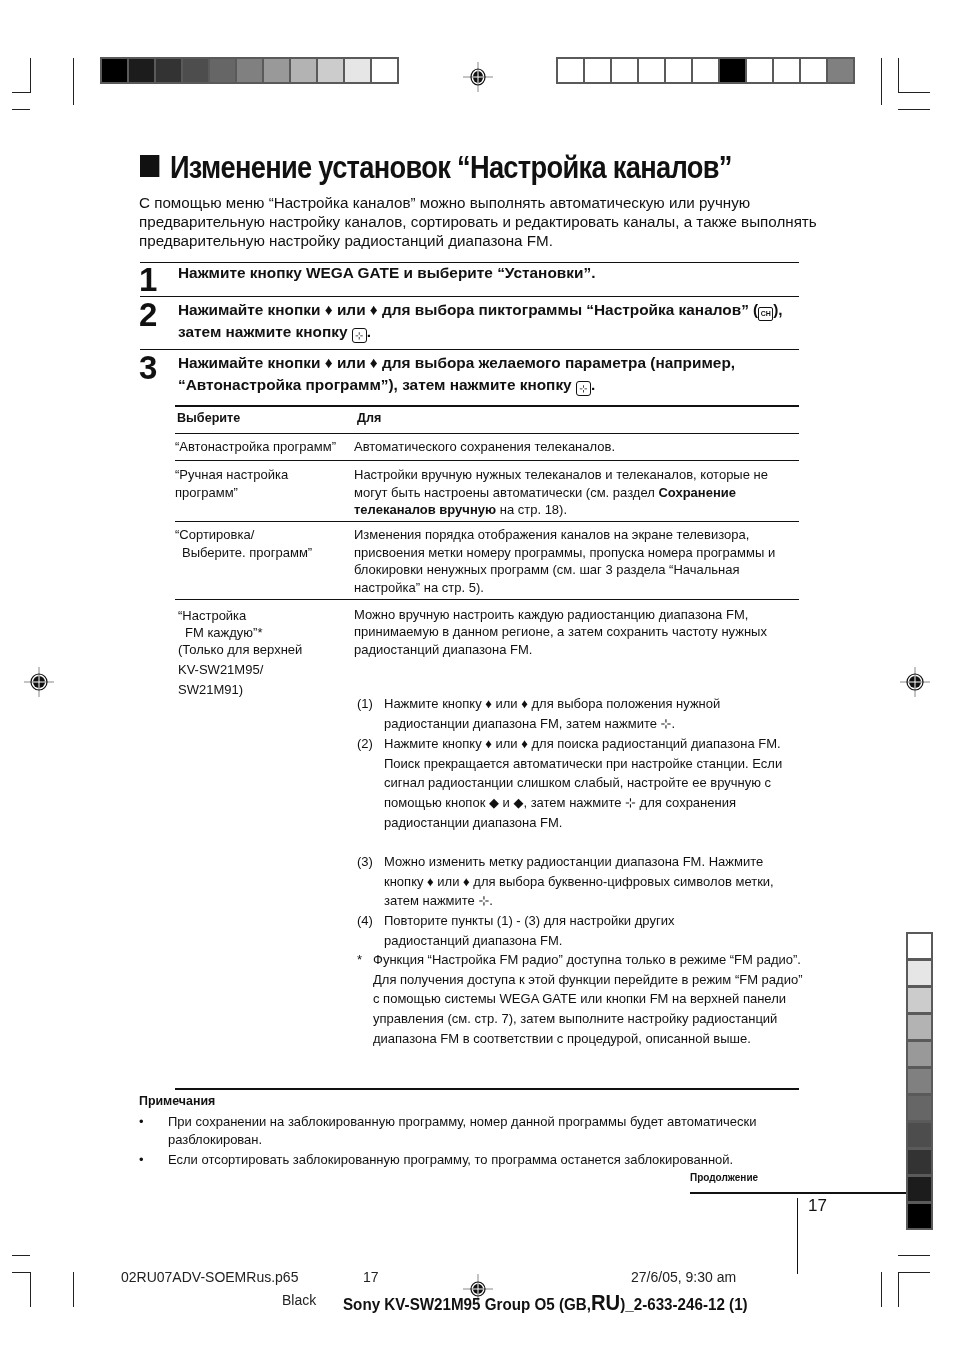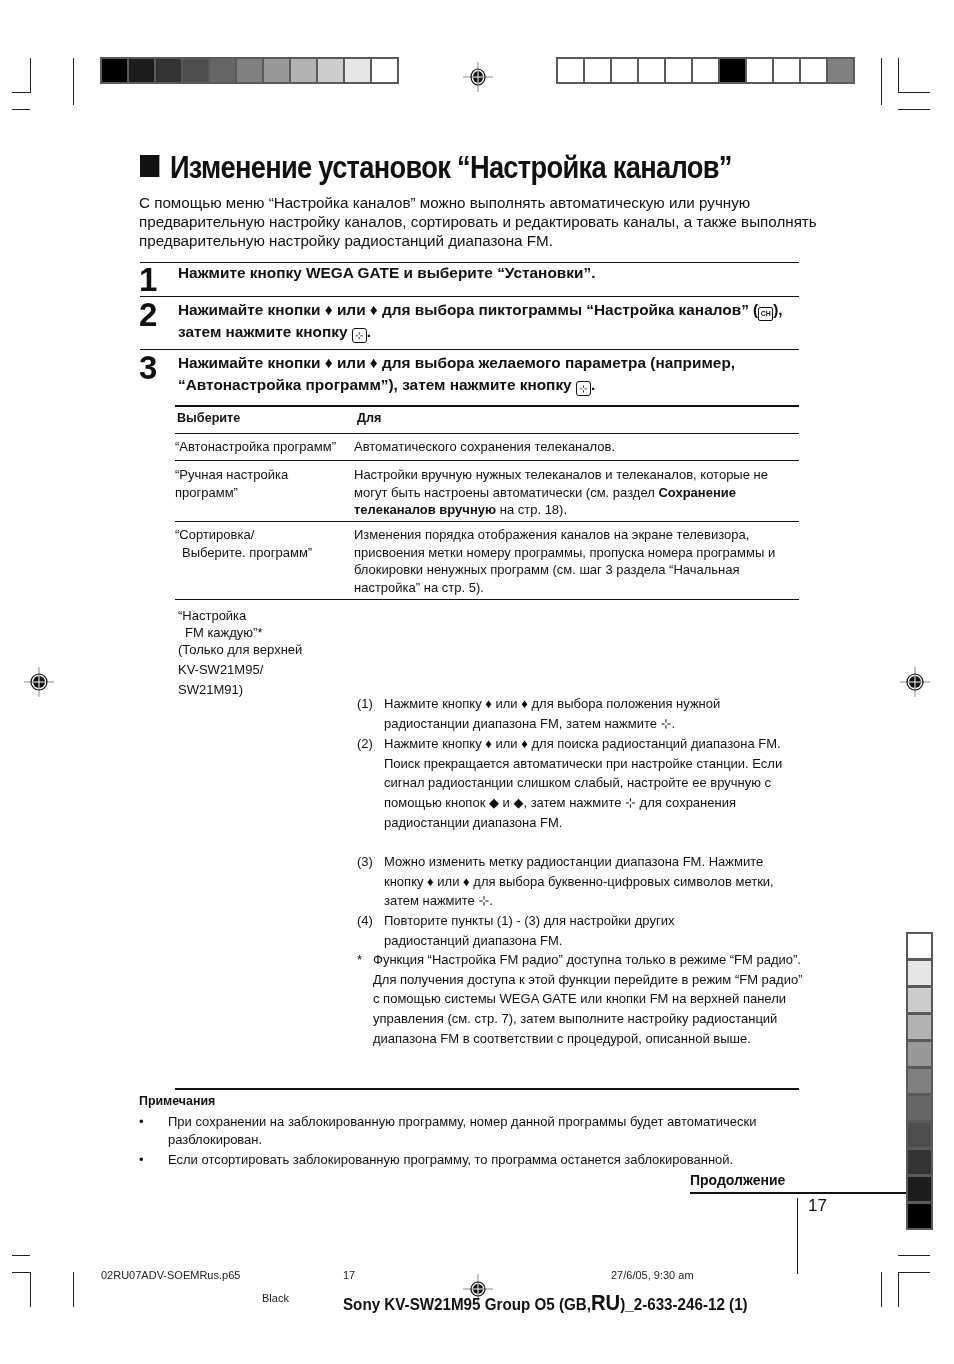--- a/index.html
+++ b/index.html
@@ -28,23 +28,23 @@
   .tbl { position:absolute; font-size:13px; line-height:17.5px; }
   .tl { left:175px; width:175px; }
   .tr { left:354px; width:445px; }
   .li { position:absolute; left:357px; width:445px; font-size:13px; line-height:19.7px; }
   .li .n { position:absolute; left:0; }
   .li .t { position:absolute; left:27px; width:420px; }
   .notes-h { position:absolute; left:139px; top:1094px; font-size:12.4px; font-weight:bold; }
   .bul { position:absolute; left:139px; width:670px; font-size:13px; line-height:17.5px; }
   .bul .d { position:absolute; left:0; }
   .bul .t { position:absolute; left:29px; width:660px; }
-  .cont { position:absolute; left:690px; top:1172px; font-size:14px; font-weight:bold; }
+  .cont { position:absolute; left:690px; top:1172px; font-size:10px; font-weight:bold; }
   .pgnum { position:absolute; left:808px; top:1196px; font-size:17px; }
-  .foot-small { position:absolute; font-size:11px; color:#222; }
+  .foot-small { position:absolute; font-size:14px; color:#222;margin-left:20px; }
   .foot-big { position:absolute; left:343px; top:1290px; font-size:16.5px; font-weight:bold; white-space:nowrap; transform:scaleX(0.92); transform-origin:left; }
   .foot-big .ru { font-size:22px; }
 </style>
 </head>
 <body>
 
 <div class="crop-v" style="left:73px;top:58px;height:47px"></div>
 <div class="crop-v" style="left:40px;top:58px;height:0"></div>
 <div class="crop-h" style="left:12px;top:92px;width:18px"></div>
 <div class="crop-v" style="left:30px;top:58px;height:35px"></div>
@@ -172,20 +172,21 @@
 <div class="rule" style="left:175px;width:624px;top:599px"></div>
 
 <div class="tbl tl" style="top:606px;line-height:19px">
   <div style="padding-left:3px">“Настройка</div>
   <div style="padding-left:10px;line-height:15px">FM каждую”*</div>
   <div style="padding-left:3px">(Только для верхней</div>
   <div style="padding-left:3px;line-height:21px">KV-SW21M95/</div>
   <div style="padding-left:3px">SW21M91)</div>
 </div>
 <div class="tbl tr" style="top:606px;line-height:17.3px">
+  <div>Можно вручную настроить каждую радиостанцию диапазона FM, принимаемую в данном регионе, а затем сохранить частоту нужных радиостанций диапазона FM.</div>
 </div>
 <div class="li" style="top:694px">
     <span class="n">(1)</span>
     <span class="t">Нажмите кнопку ♦ или ♦ для выбора положения нужной радиостанции диапазона FM, затем нажмите ⊹.</span>
   </div>
 <div class="li" style="top:734px">
     <span class="n">(2)</span>
     <span class="t" style="width:410px">Нажмите кнопку ♦ или ♦ для поиска радиостанций диапазона FM. Поиск прекращается автоматически при настройке станции. Если сигнал радиостанции слишком слабый, настройте ее вручную с помощью кнопок ◆ и ◆, затем нажмите ⊹ для сохранения радиостанции диапазона FM.</span>
   </div>
 <div class="li" style="top:852px">

